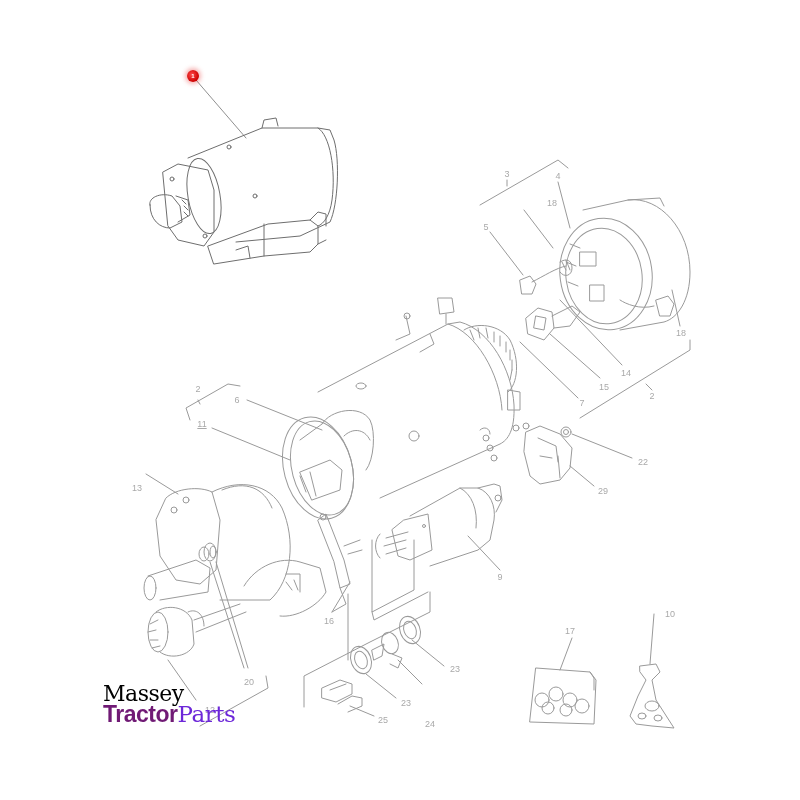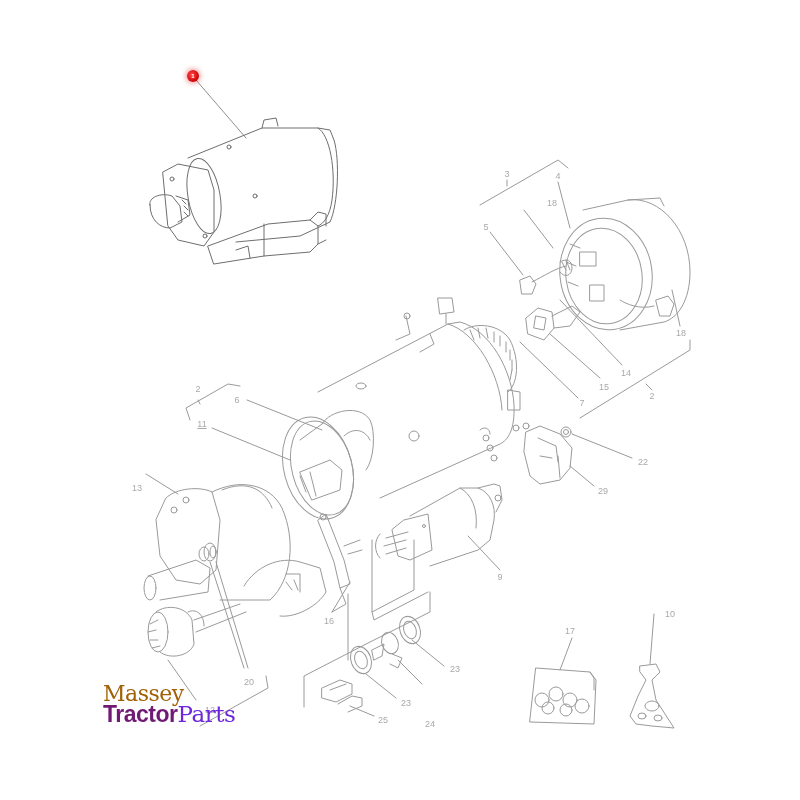--- a/index.html
+++ b/index.html
@@ -1,21 +1,21 @@
 <!DOCTYPE html>
 <html><head>
   <meta charset="utf-8">
   <style>
     html, body { margin: 0; padding: 0; background: #ffffff; }
     body { width: 800px; height: 800px; position: relative; overflow: hidden; font-family: "Liberation Sans", sans-serif; }
     #canvas { position: absolute; left: 0; top: 0; width: 800px; height: 800px; }
     .callout { position: absolute; font-family: "Liberation Sans", sans-serif; font-size: 9px; color: #a9a9a9; transform: translate(-50%, -50%); white-space: nowrap; cursor: pointer; }
     .hotspot { position: absolute; width: 12px; height: 12px; border-radius: 50%; background: radial-gradient(circle at 40% 40%, #ff4a4a, #cc0000 70%); box-shadow: 0 0 4px 2px rgba(230,40,40,0.35); transform: translate(-50%, -50%); color: #fff; font-size: 6px; line-height: 12px; text-align: center; font-weight: bold; cursor: pointer; }
     .logo { position: absolute; left: 103px; top: 683px; line-height: 1; }
-    .logo-top { display: block; font-family: "DejaVu Serif", serif; font-size: 22px; color: #a16207; letter-spacing: -0.5px; font-weight: normal; }
+    .logo-top { display: block; font-family: "DejaVu Serif", serif; font-size: 22px; color: #000000; letter-spacing: -0.5px; font-weight: normal; }
     .logo-bottom { display: block; margin-top: -2px; font-size: 23px; letter-spacing: -0.5px; }
     .logo-red { font-family: "Liberation Sans", sans-serif; font-weight: bold; color: #701a75; }
     .logo-grey { font-family: "DejaVu Serif", serif; color: #6d28d9; font-weight: normal; }
   </style>
 </head>
 <body>
 
 <svg id="canvas" viewBox="0 0 800 800" xmlns="http://www.w3.org/2000/svg">
   <g fill="none" stroke="#9a9a9a" stroke-width="1" stroke-linejoin="round" stroke-linecap="round">
 

